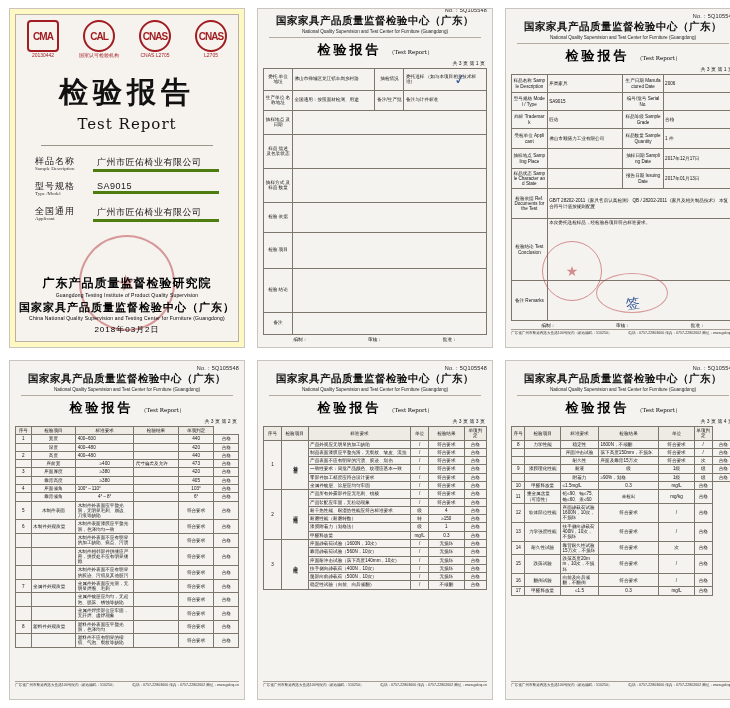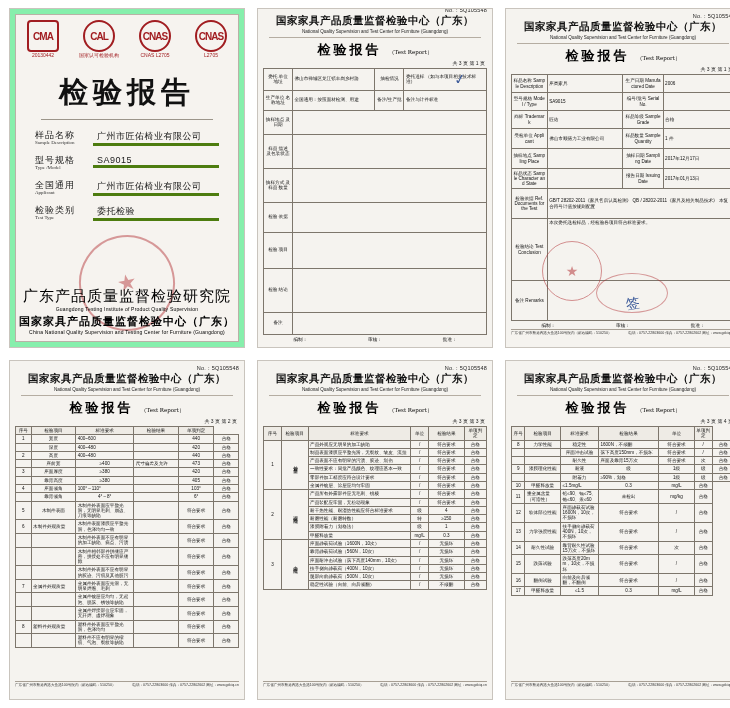--- a/index.html
+++ b/index.html
@@ -23,21 +23,21 @@
     width: 730px; height: 708px;
   }
   .doc {
     position: relative;
     background: #f3f1ee;
     border: 1px solid #c9c4bd;
     overflow: hidden;
     justify-content: center;
   }
   
-  .cover { background: #86efac; padding: 8px; }
+  .cover { background: #fef9c3; padding: 8px; }
   .cover-inner {
     position: absolute; inset: 5px;
     border: 1px solid #b9b1a6;
     background: #f6f3ef;
     padding: 5px 7px;
   }
   .seals {
     display: flex; justify-content: space-between;
     align-items: flex-start;
     margin-bottom: 4px;
@@ -97,21 +97,21 @@
     border-bottom: 3px solid #4d7c0f;
     font-size: 9px;
     padding-left: 4px;
     min-height: 12px;
     letter-spacing: .5px;
   }
   .cover-foot {
     position: absolute; left: 0; right: 0; bottom: 6px;
     text-align: center;
   }
-  .cover-foot .l1 { font-size: 15px; font-weight: normal; letter-spacing: 1px; }
+  .cover-foot .l1 { font-size: 12px; font-weight: bold; letter-spacing: 1px; }
   .cover-foot .l2 { font-size: 5px; letter-spacing: .2px; margin-bottom: 2px;}
   .cover-foot .l3 { font-size: 11px; font-weight: bold; letter-spacing: 1px; }
   .cover-foot .l4 { font-size: 5px; letter-spacing: .2px; }
   .cover-foot .l5 { font-size: 8px; margin-top: 3px; letter-spacing: 1px;}
   .cover-stamp {
     position: absolute; left: 50%; bottom: 10px;
     transform: translateX(-50%) rotate(-12deg);
     width: 96px; height: 96px;
     border: 2px solid #b02a2e;
     border-radius: 50%;
@@ -249,20 +249,21 @@
             <div class="ring">CNAS</div>
             <div>CNAS L2705</div>
           </div>
           <div class="seal round">
             <div class="ring">CNAS</div>
             <div>L2705</div>
           </div>
         </div>
 
         <div class="cover-title">检验报告</div>
+        <div class="cover-title-en">Test Report</div>
         <div class="cover-rule"></div>
 
         <div class="field-list">
           <div class="field">
             <div class="lab">
               <span class="cn">样品名称</span>
               <span class="en">Sample Description</span>
             </div>
             <div class="val">广州市匠佑椅业有限公司</div>
           </div>
@@ -273,36 +274,30 @@
             </div>
             <div class="val">SA9015</div>
           </div>
           <div class="field">
             <div class="lab">
               <span class="cn">全国通用</span>
               <span class="en">Applicant</span>
             </div>
             <div class="val">广州市匠佑椅业有限公司</div>
           </div>
-          <div class="field">
-            <div class="lab">
-              <span class="cn">检验类别</span>
-              <span class="en">Test Type</span>
-            </div>
-            <div class="val">委托检验</div>
-          </div>
         </div>
 
         <div class="cover-stamp"></div>
 
         <div class="cover-foot">
           <div class="l1">广东产品质量监督检验研究院</div>
           <div class="l2">Guangdong Testing Institute of Product Quality Supervision</div>
           <div class="l3">国家家具产品质量监督检验中心（广东）</div>
           <div class="l4">China National Quality Supervision and Testing Center for Furniture (Guangdong)</div>
+          <div class="l5">2018年03月2日</div>
         </div>
       </div>
     </div>
 
     <div class="doc rep">
       <div class="rep-no">
         <span>No.：</span><span>5Q105548</span>
       </div>
       <div class="rep-head">
         <div class="cn">国家家具产品质量监督检验中心（广东）</div>

